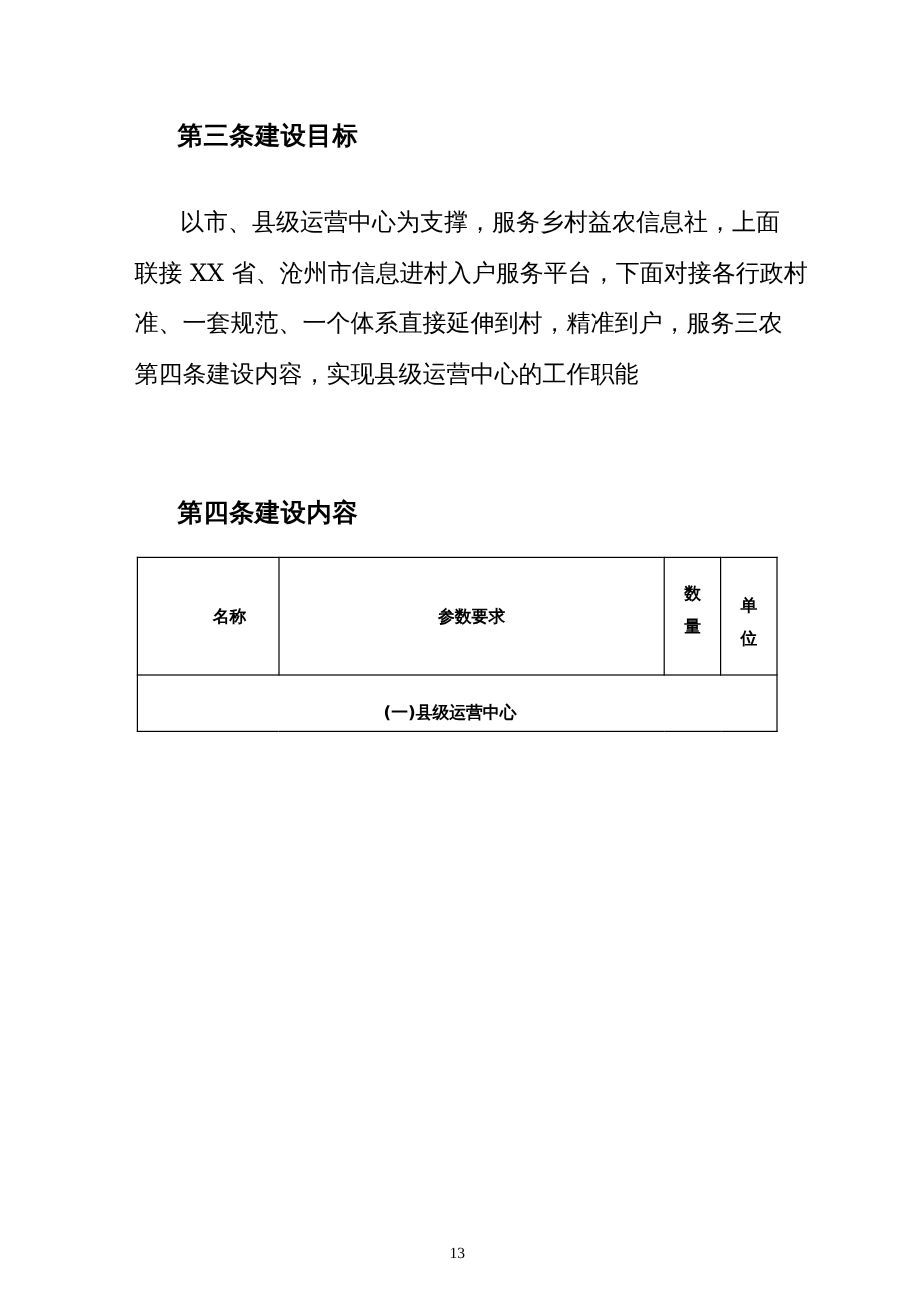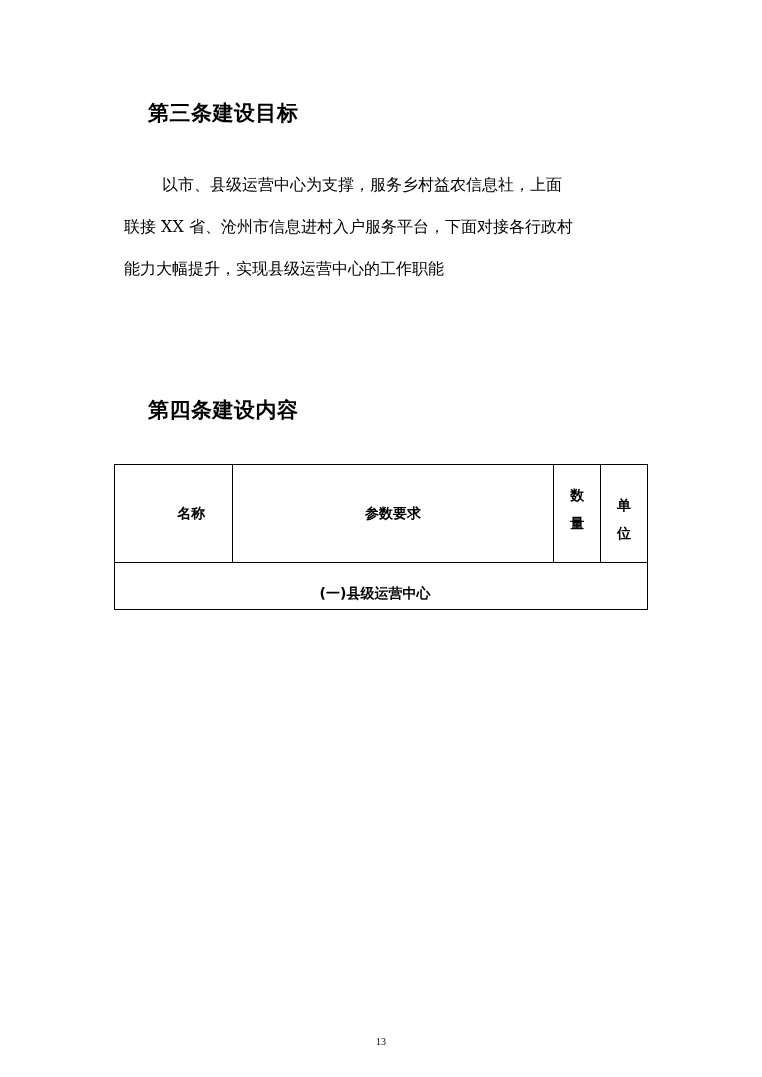--- a/index.html
+++ b/index.html
@@ -1,47 +1,48 @@
 <!DOCTYPE html>
 <html><head>
 <meta charset="utf-8">
 <style>
   html, body { margin:0; padding:0; background:#ffffff; }
   body { width:762px; height:1077px; position:relative; overflow:hidden;
          font-family:"DejaVu Serif","Liberation Serif",serif; color:#000; }
   .heading { position:absolute; left:148px; font-size:21px; font-weight:bold; letter-spacing:0.5px;
              font-family:Liberation Mono, monospace; }
-  .para { position:absolute; left:124px; width:530px; font-size:16px; line-height:42px; }
+  .para { position:absolute; left:112px; width:530px; font-size:20px; line-height:42px; }
   .para .line { display:block; white-space:nowrap; height:42px; }
   .para .line.indent { padding-left:38px; }
   table.spec { position:absolute; left:114px; top:464px; width:534px; border-collapse:collapse;
                font-family:"DejaVu Sans","Liberation Sans",sans-serif; font-size:14px; font-weight:bold; }
   table.spec td { border:1.2px solid #000; padding:0; text-align:center; vertical-align:middle; }
   .hdr-row { height:98px; }
   .sec-row { height:47px;margin-left:20px; }
   .col-name { width:117px; }
   .col-param { width:322px;margin-left:38px; }
   .col-qty { width:46px; }
   .col-unit { width:46px; }
   .vtext { display:inline-block; line-height:28px; }
-  .page-num { position:absolute; left:0; width:762px; top:1036px; text-align:center; font-size:10px;
+  .page-num { position:absolute; left:0; width:762px; top:1036px; text-align:center; font-size:13px;
               font-family:"Liberation Serif","DejaVu Serif",serif; }
 </style>
 </head>
 <body>
 
 <div class="heading" style="top:99px;">第三条建设目标</div>
 
 <div class="para" style="top:164px;">
   <span class="line indent">以市、县级运营中心为支撑，服务乡村益农信息社，上面</span>
   <span class="line">联接 XX 省、沧州市信息进村入户服务平台，下面对接各行政村</span>
-  <span class="line">能力大幅提升，实现县级运营中心的工作职能</span>
+  <span class="line">准、一套规范、一个体系直接延伸到村，精准到户，服务三农</span>
+  <span class="line">第四条建设内容，实现县级运营中心的工作职能</span>
 </div>
 
-<div class="heading" style="top:396px;">第四条建设内容</div>
+<div class="heading" style="top:413px;">第四条建设内容</div>
 
 <table class="spec">
   <tbody>
       <tr class="hdr-row">
     <td class="col-name">
       <span style="padding-left:36px;">名称</span>
     </td>
     <td class="col-param">
       <span>参数要求</span>
     </td>

